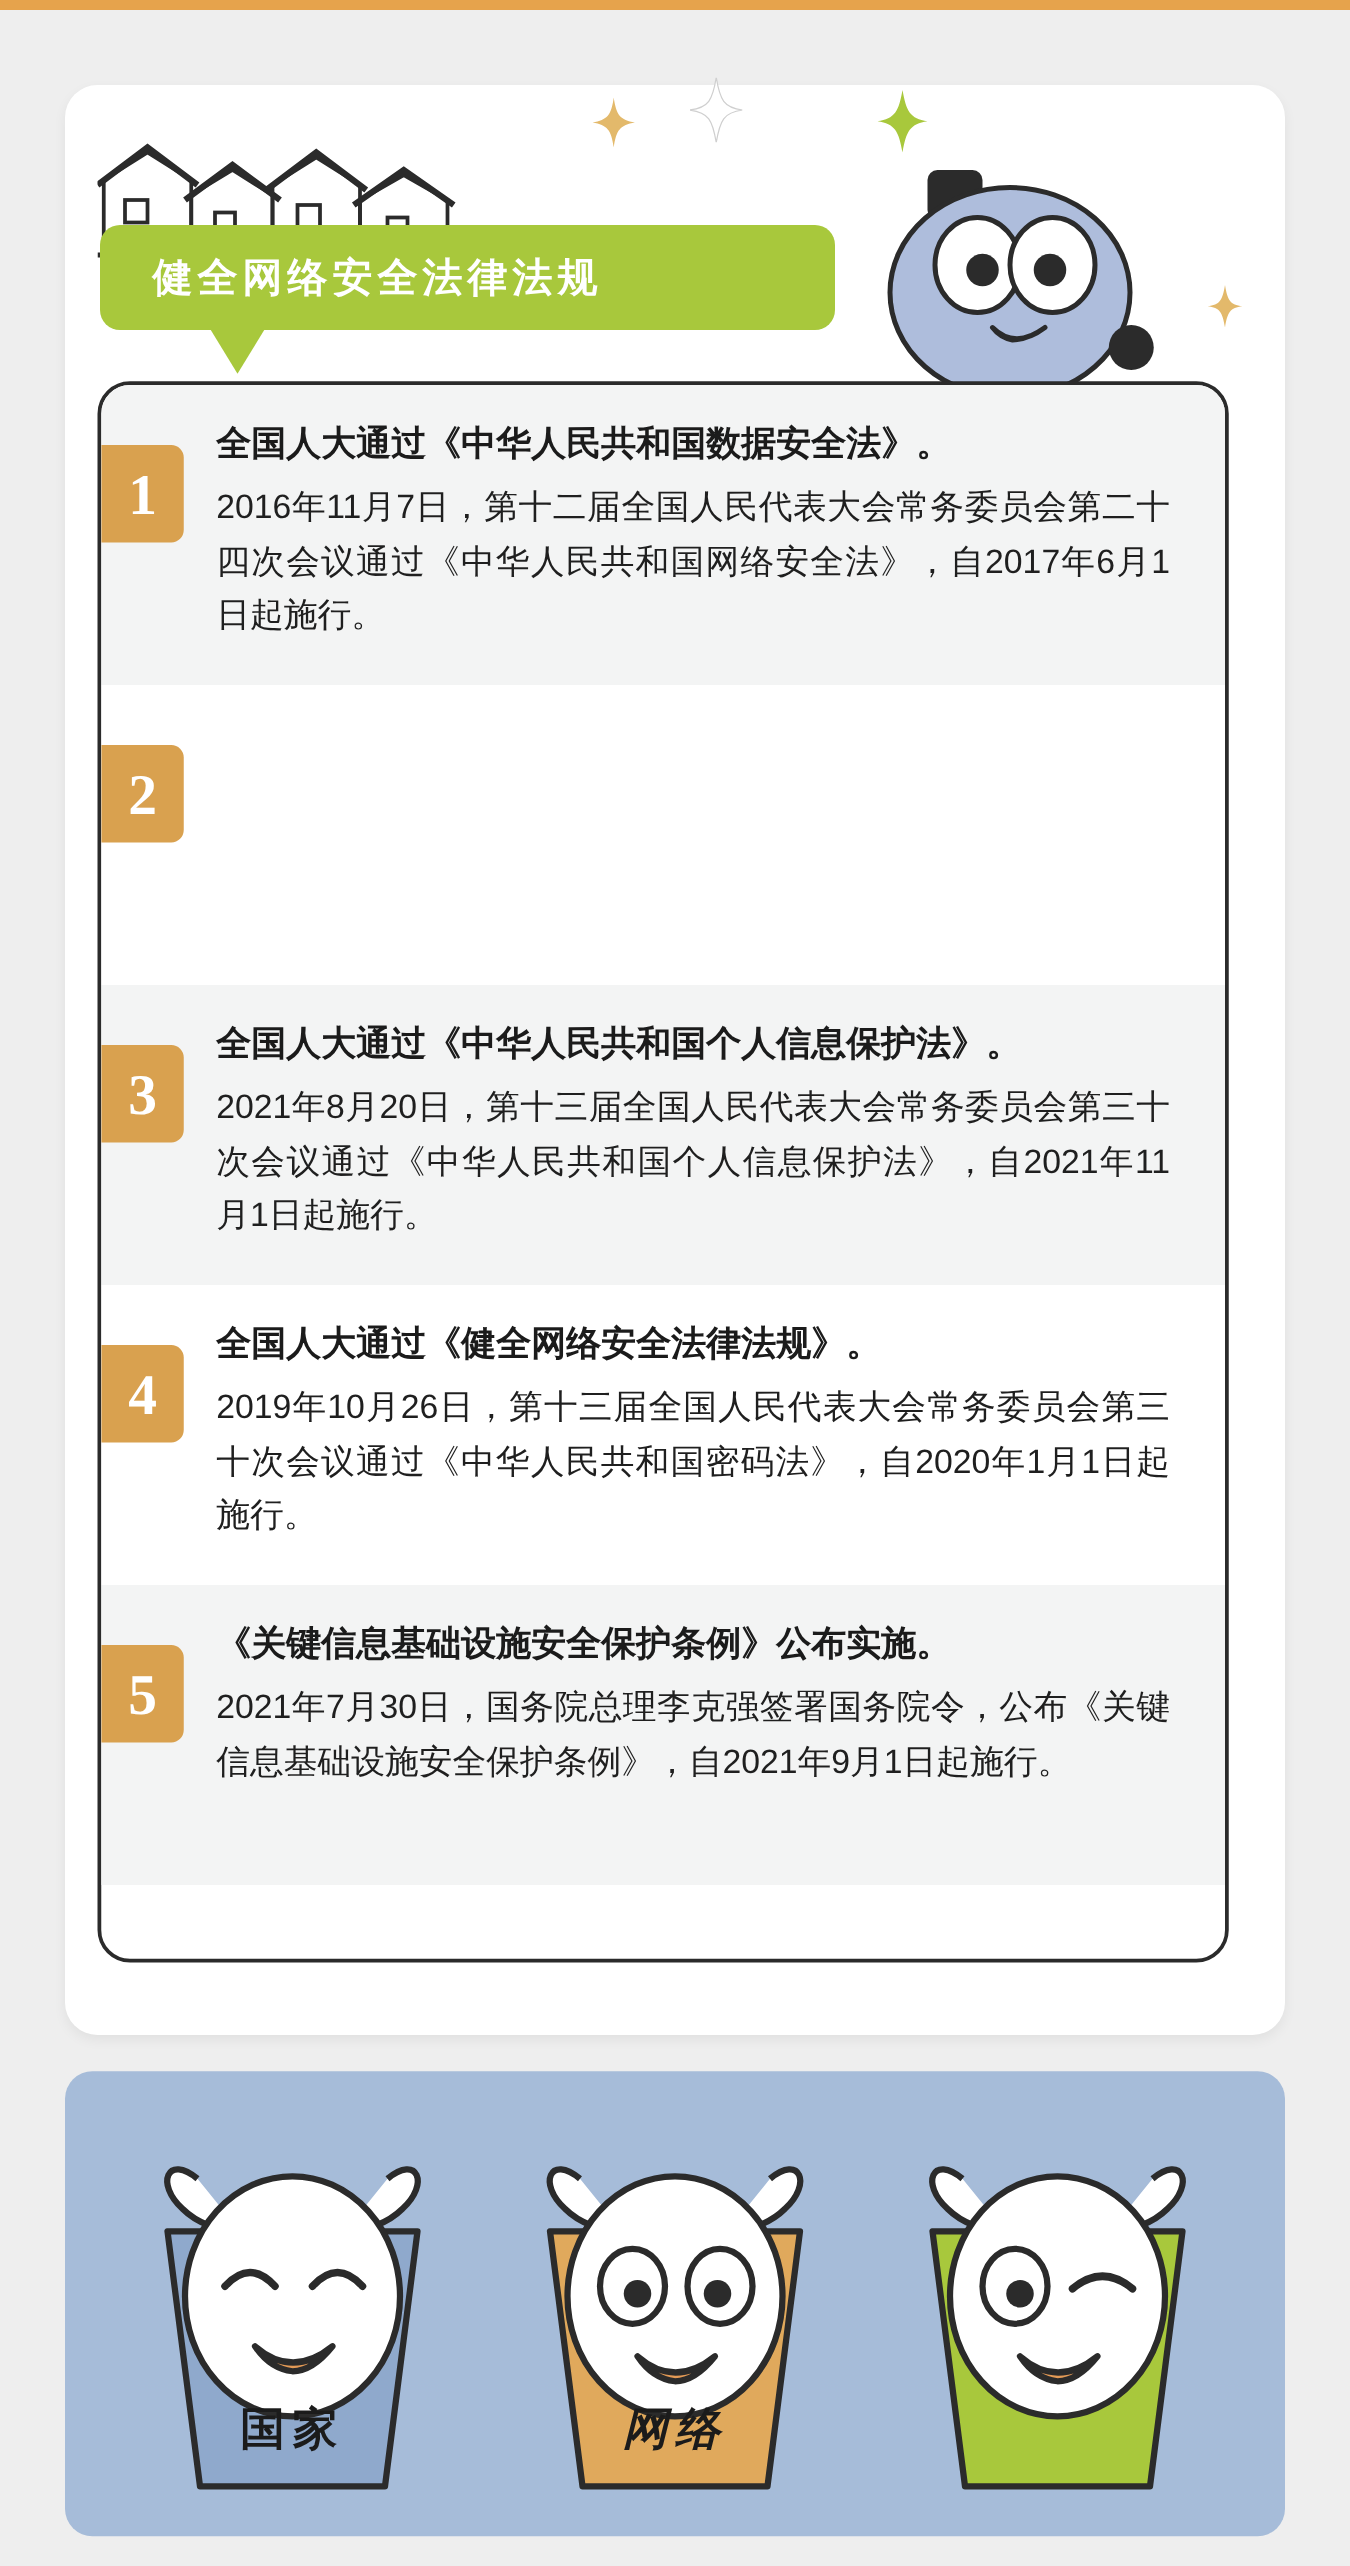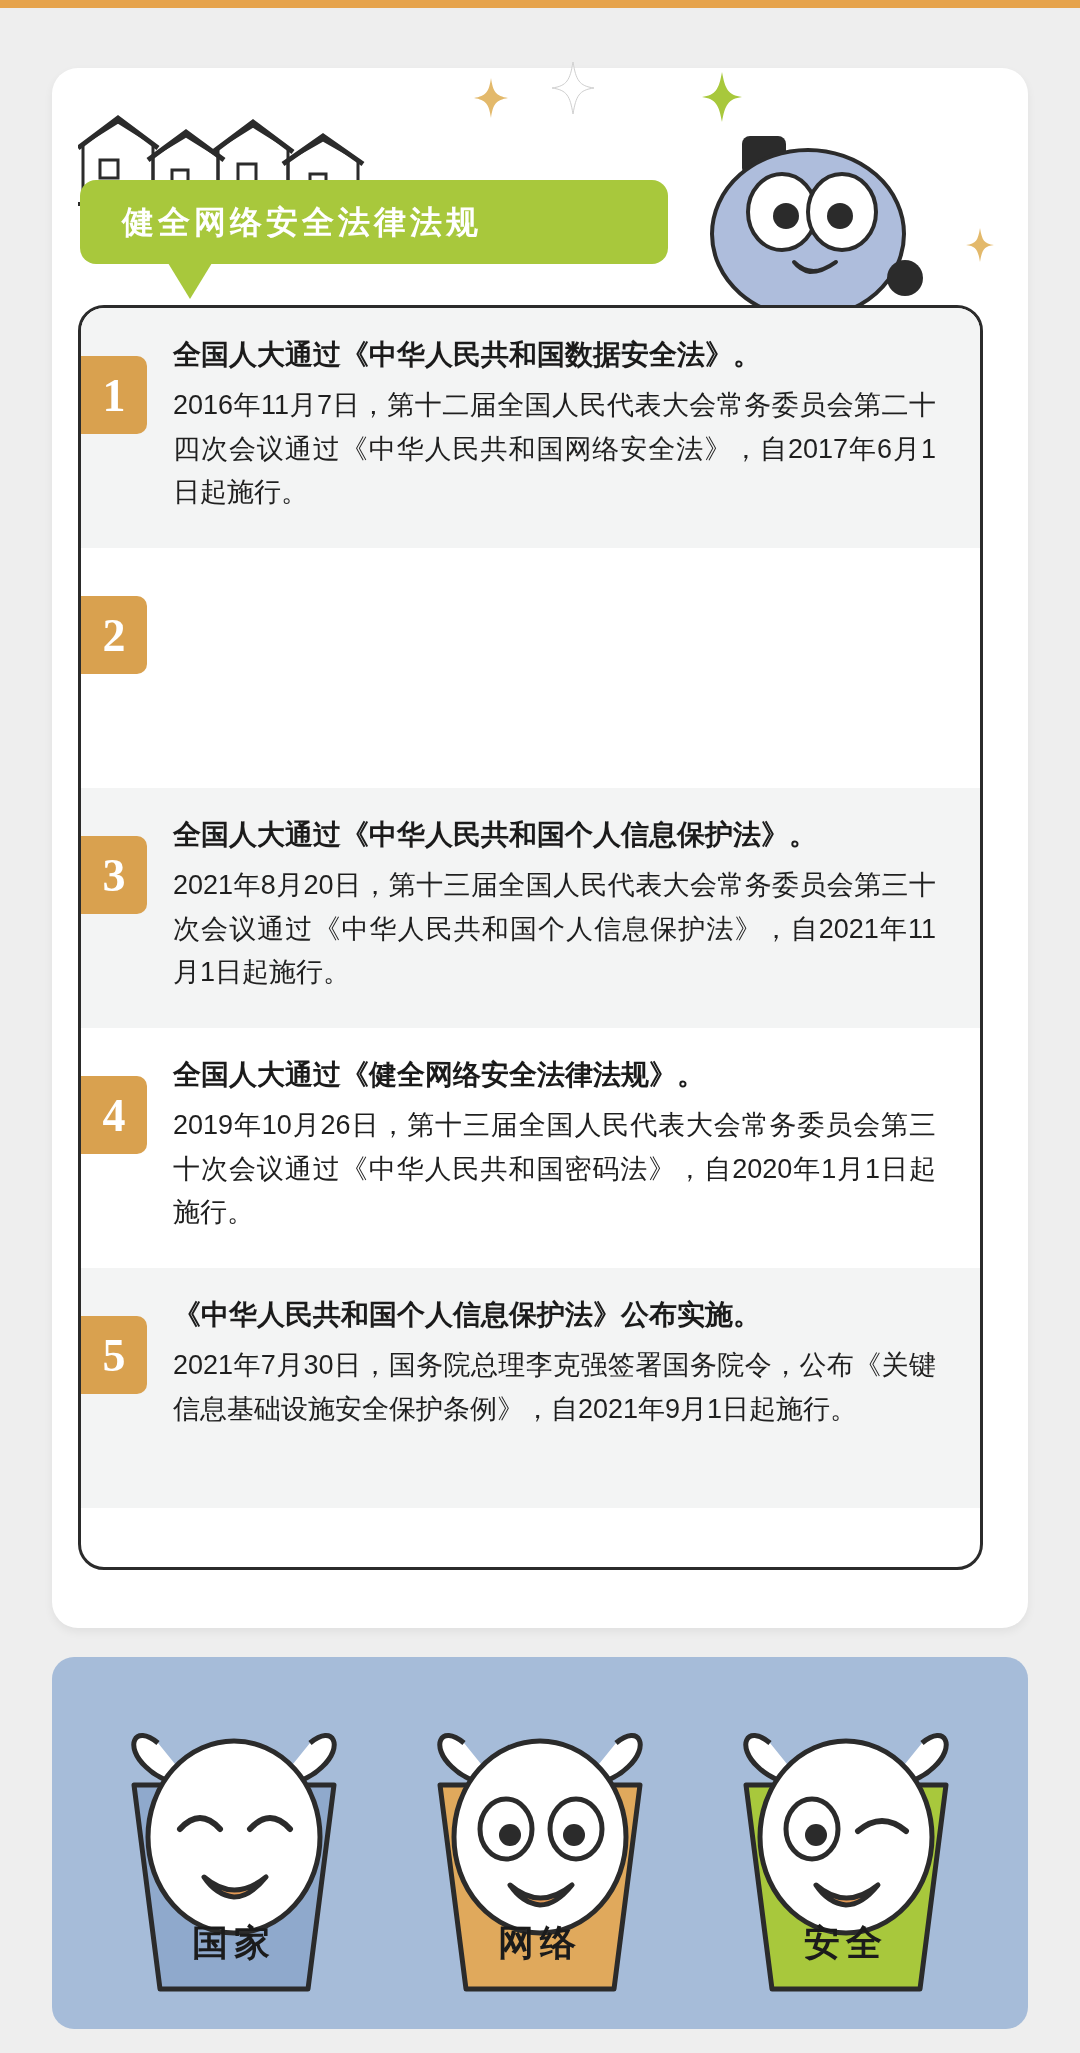--- a/index.html
+++ b/index.html
@@ -258,42 +258,42 @@
     </div>
 
     <div class="item plain">
       <div class="num-tab" style="top:48px;">4</div>
       <p class="item-title">全国人大通过《健全网络安全法律法规》。</p>
       <p class="item-body">2019年10月26日，第十三届全国人民代表大会常务委员会第三十次会议通过《中华人民共和国密码法》，自2020年1月1日起施行。</p>
     </div>
 
     <div class="item shade">
       <div class="num-tab" style="top:48px;">5</div>
-      <p class="item-title">《中华人民共和国个人信息保护法》公布实施。</p>
+      <p class="item-title">《关键信息基础设施安全保护条例》公布实施。</p>
       <p class="item-body">2021年7月30日，国务院总理李克强签署国务院令，公布《关键信息基础设施安全保护条例》，自2021年9月1日起施行。</p>
     </div>
 
   </div>
 
   <div class="bottom-panel">
 
     <div class="mascot-card" style="left:48px;">
       <svg viewBox="0 0 268 318" width="268" height="318">
         <path d="M34 96 L234 96 L208 300 L60 300 Z" fill="#8fa9cc" stroke="#2b2b2b" stroke-width="5" stroke-linejoin="round"></path>
         <path d="M58 54 C34 34 24 58 46 78 C58 90 76 96 92 96" fill="#ffffff" stroke="#2b2b2b" stroke-width="5"></path>
         <path d="M210 54 C234 34 244 58 222 78 C210 90 192 96 176 96" fill="#ffffff" stroke="#2b2b2b" stroke-width="5"></path>
         <ellipse cx="134" cy="148" rx="86" ry="96" fill="#ffffff" stroke="#2b2b2b" stroke-width="5"></ellipse>
         <path d="M80 140 Q100 118 120 140" fill="none" stroke="#2b2b2b" stroke-width="6" stroke-linecap="round"></path>
         <path d="M150 140 Q170 118 190 140" fill="none" stroke="#2b2b2b" stroke-width="6" stroke-linecap="round"></path>
         <path d="M104 188 Q134 214 166 188 Q150 208 134 208 Q116 206 104 188Z" fill="#e39a56" stroke="#2b2b2b" stroke-width="5" stroke-linejoin="round"></path>
       </svg>
       <div class="mascot-label">国家</div>
     </div>
 
-    <div class="mascot-card" style="left:354px;">
+    <div class="mascot-card" style="left:354px;font-style:italic;">
       <svg viewBox="0 0 268 318" width="268" height="318">
         <path d="M34 96 L234 96 L208 300 L60 300 Z" fill="#e0a95c" stroke="#2b2b2b" stroke-width="5" stroke-linejoin="round"></path>
         <path d="M58 54 C34 34 24 58 46 78 C58 90 76 96 92 96" fill="#ffffff" stroke="#2b2b2b" stroke-width="5"></path>
         <path d="M210 54 C234 34 244 58 222 78 C210 90 192 96 176 96" fill="#ffffff" stroke="#2b2b2b" stroke-width="5"></path>
         <ellipse cx="134" cy="148" rx="86" ry="96" fill="#ffffff" stroke="#2b2b2b" stroke-width="5"></ellipse>
         <ellipse cx="100" cy="140" rx="26" ry="30" fill="#ffffff" stroke="#2b2b2b" stroke-width="5"></ellipse>
         <ellipse cx="170" cy="140" rx="26" ry="30" fill="#ffffff" stroke="#2b2b2b" stroke-width="5"></ellipse>
         <circle cx="104" cy="146" r="11" fill="#2b2b2b"></circle>
         <circle cx="168" cy="146" r="11" fill="#2b2b2b"></circle>
         <path d="M104 196 Q134 222 166 196 Q150 216 134 216 Q116 214 104 196Z" fill="#e39a56" stroke="#2b2b2b" stroke-width="5" stroke-linejoin="round"></path>
@@ -305,18 +305,17 @@
       <svg viewBox="0 0 268 318" width="268" height="318">
         <path d="M34 96 L234 96 L208 300 L60 300 Z" fill="#a8c83c" stroke="#2b2b2b" stroke-width="5" stroke-linejoin="round"></path>
         <path d="M58 54 C34 34 24 58 46 78 C58 90 76 96 92 96" fill="#ffffff" stroke="#2b2b2b" stroke-width="5"></path>
         <path d="M210 54 C234 34 244 58 222 78 C210 90 192 96 176 96" fill="#ffffff" stroke="#2b2b2b" stroke-width="5"></path>
         <ellipse cx="134" cy="148" rx="86" ry="96" fill="#ffffff" stroke="#2b2b2b" stroke-width="5"></ellipse>
         <ellipse cx="100" cy="140" rx="26" ry="30" fill="#ffffff" stroke="#2b2b2b" stroke-width="5"></ellipse>
         <circle cx="104" cy="146" r="11" fill="#2b2b2b"></circle>
         <path d="M146 142 Q170 122 194 142" fill="none" stroke="#2b2b2b" stroke-width="6" stroke-linecap="round"></path>
         <path d="M104 196 Q134 222 166 196 Q150 216 134 216 Q116 214 104 196Z" fill="#e39a56" stroke="#2b2b2b" stroke-width="5" stroke-linejoin="round"></path>
       </svg>
-      <div class="mascot-label">安全</div>
     </div>
 
   </div>
 
 </div>
 
 </body></html>

